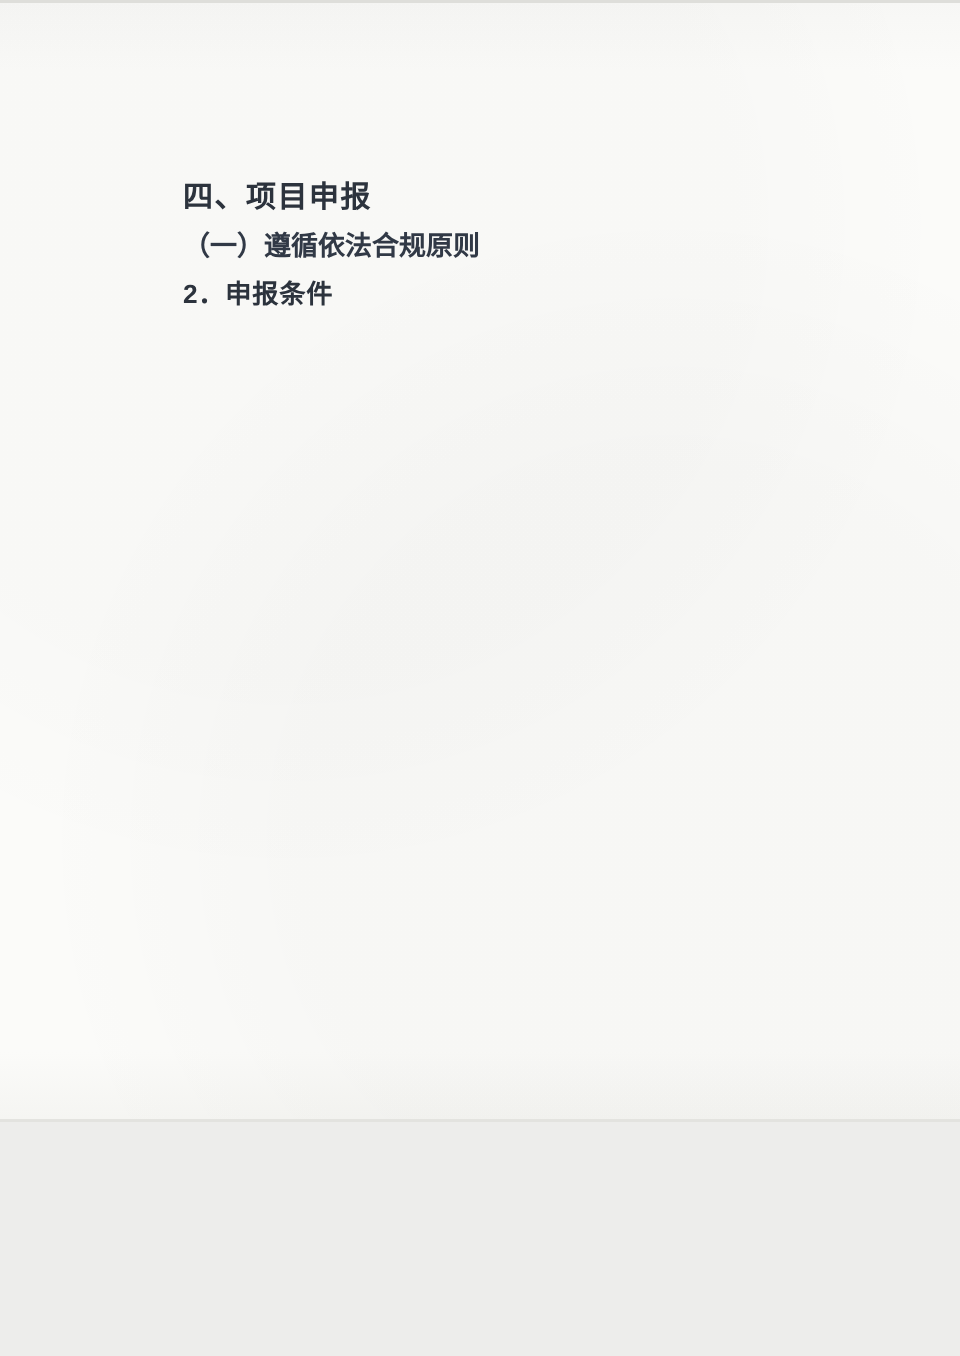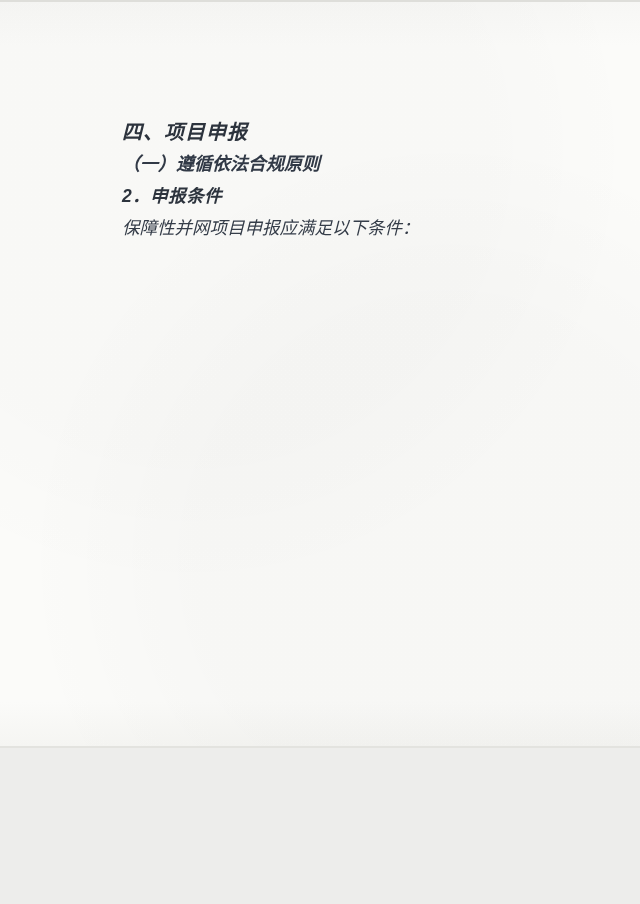--- a/index.html
+++ b/index.html
@@ -14,21 +14,20 @@
   }
   .page {
     position: relative;
     width: 640px;
     height: 748px;
     background: linear-gradient(180deg, #f7f7f5 0%, #fbfbf9 6%, #fbfbf9 94%, #f5f5f2 100%);
     border-top: 2px solid #dededa;
     border-bottom: 2px solid #e3e3df;
     box-sizing: border-box;
     overflow: hidden;
-    font-style: italic;
   }
   .content {
     position: absolute;
     left: 98px;
     top: 114px;
     width: 464px;
     color: #353d49;
     font-size: 17.5px;
     line-height: 32px;
     text-align: justify;
@@ -83,19 +82,18 @@
 
   <div class="content">
     <div class="heading heading-l1">四、项目申报</div>
 
     <div class="heading heading-l2">（一）遵循依法合规原则</div>
 
 
 
     <div class="heading heading-l3">2．申报条件</div>
 
-    <p>保障性并网项目申报应满足以下条件：</p>
 
 
   </div>
 
   <div class="page-number">— 4 —</div>
 </div>
 
 </body></html>

